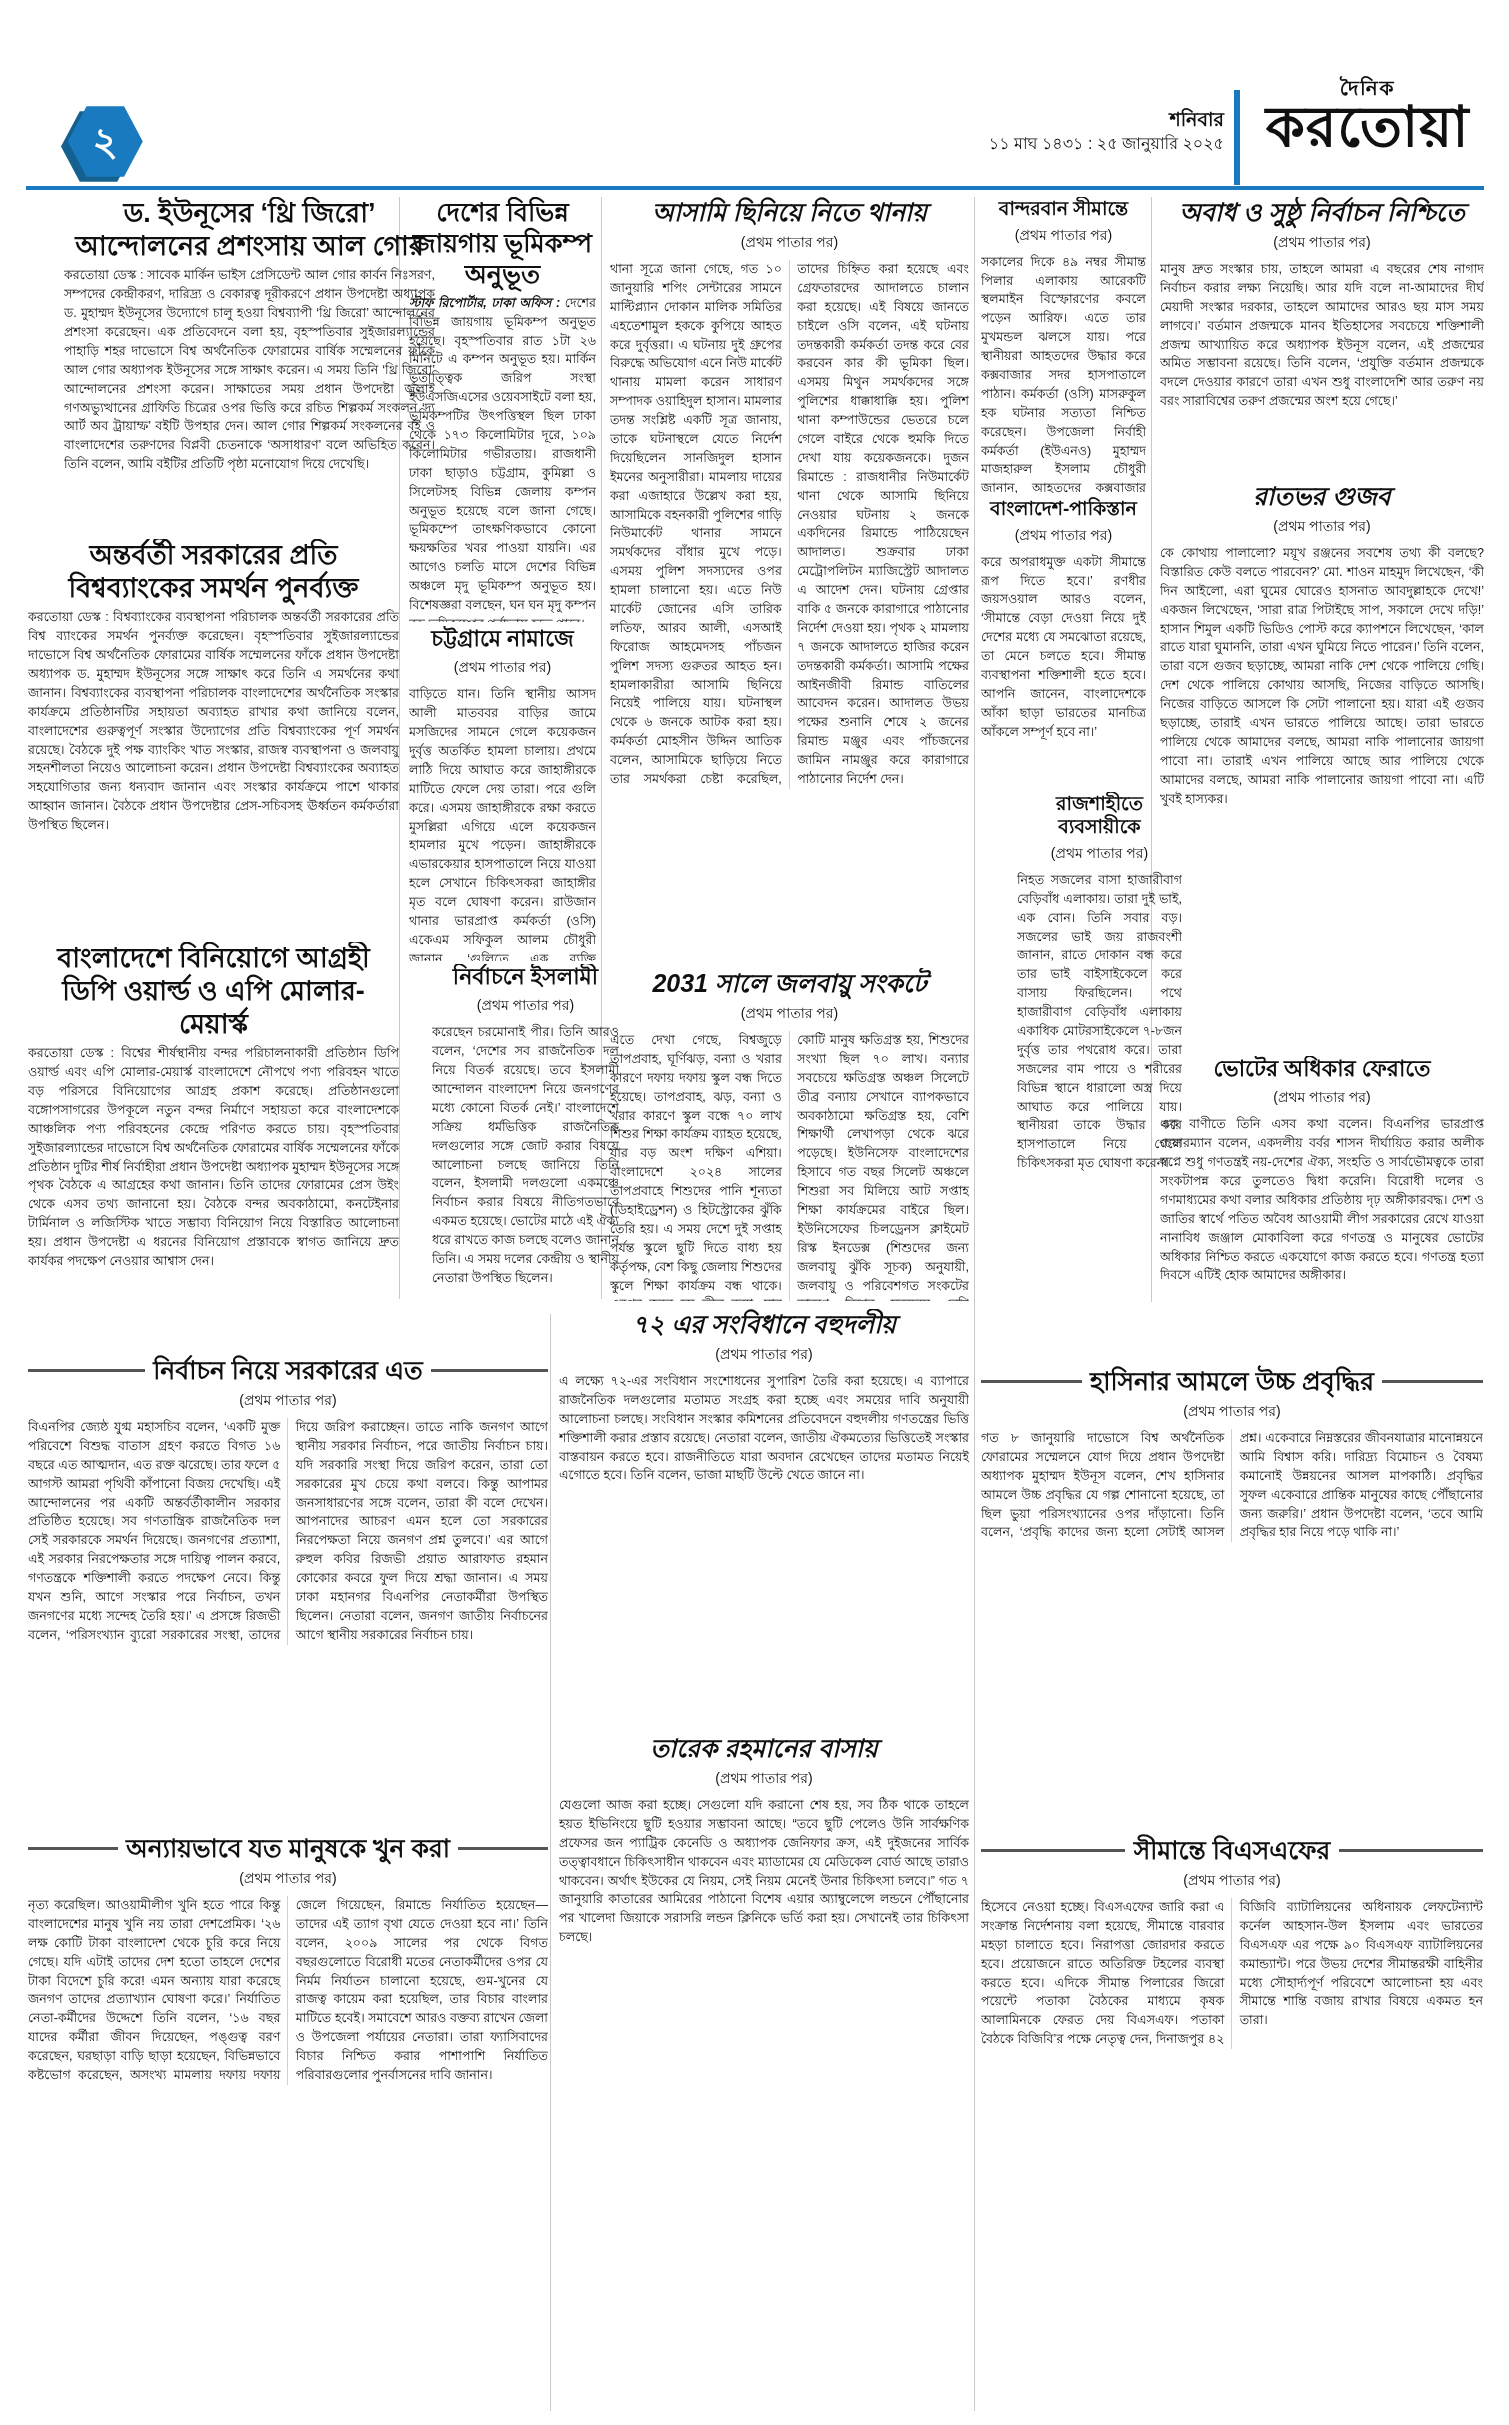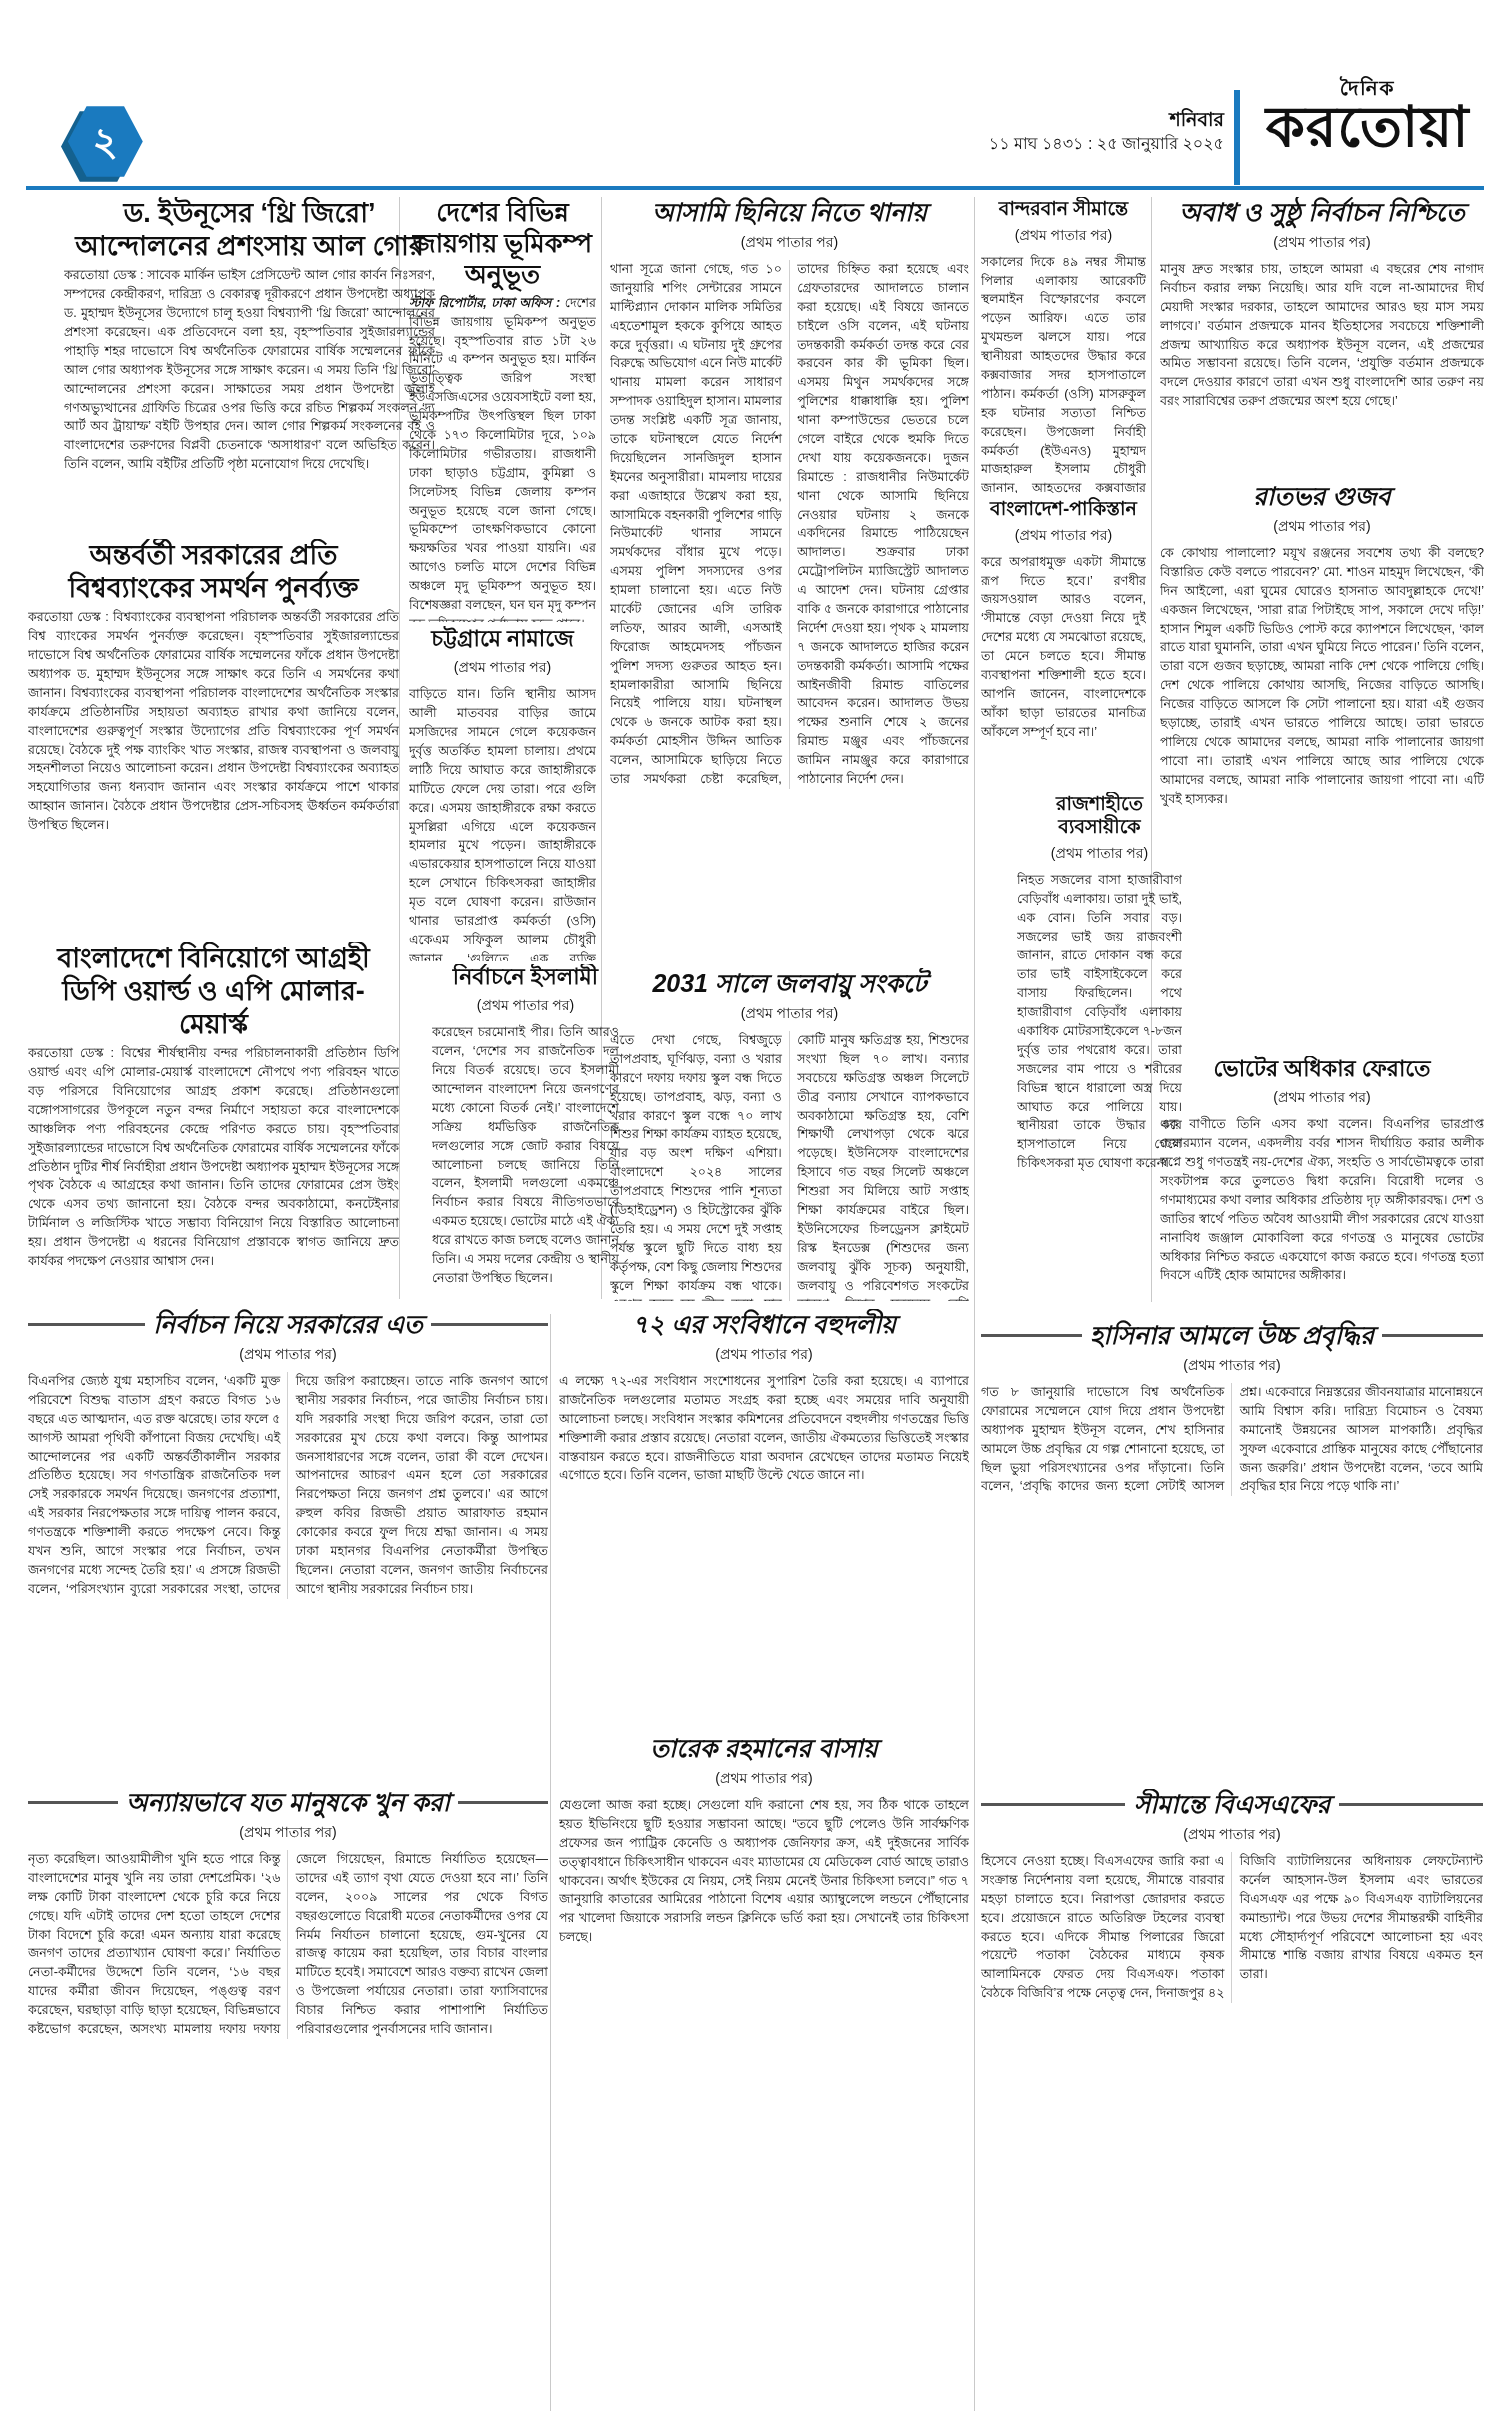--- a/index.html
+++ b/index.html
@@ -21,21 +21,21 @@
   #hd-logo .mast-main{font-size:56px;font-weight:bold;line-height:1.05;letter-spacing:0.9px;}
   #hd-rule{position:absolute;left:25.5px;top:186px;width:1458px;height:4.3px;background:#1a7abf;}
   
   .art{position:absolute;overflow:hidden;}
   .hl{font-weight:bold;text-align:center;line-height:1.22;margin:0 0 3.4px 0;}
   .h-xl{font-size:27px;}
   .h-lg{font-size:25.5px;}
   .h-md{font-size:25px;font-style:italic;}
   .h-sm{font-size:22px;}
   .h-xs{font-size:19px;}
-  .rule-head{display:flex;align-items:center;gap:8.5px;font-size:25px;font-style:italic;}
+  .rule-head{display:flex;align-items:center;gap:8.5px;font-size:25px;margin-top:46px;}
   .rule-head::before,.rule-head::after{content:"";flex:1 1 auto;border-top:3.4px solid #555;}
   .kicker{text-align:center;font-size:14px;margin:0 0 5.1px 0;}
   .kicker:empty{display:none;}
   .body{font-size:12.6px;line-height:1.5;text-align:justify;}
   .cols2{column-count:2;column-gap:15.3px;column-rule:0.9px solid #d0d0d0;}
   
   #a0{left:28px;top:197px;width:371px;height:338px;margin-left:36px;}
   #a1{left:28px;top:539px;width:371px;height:366px;}
   #a2{left:28px;top:908px;width:371px;height:389px;margin-top:34px;}
   #a3{left:28px;top:1309px;width:520px;height:466px;}

